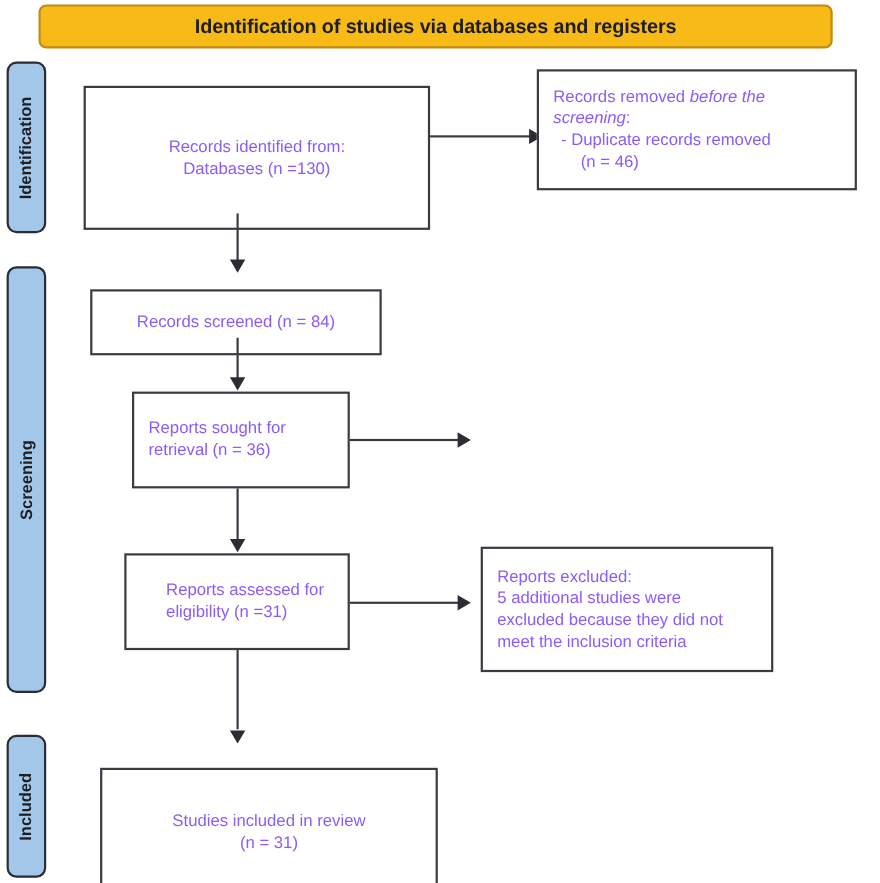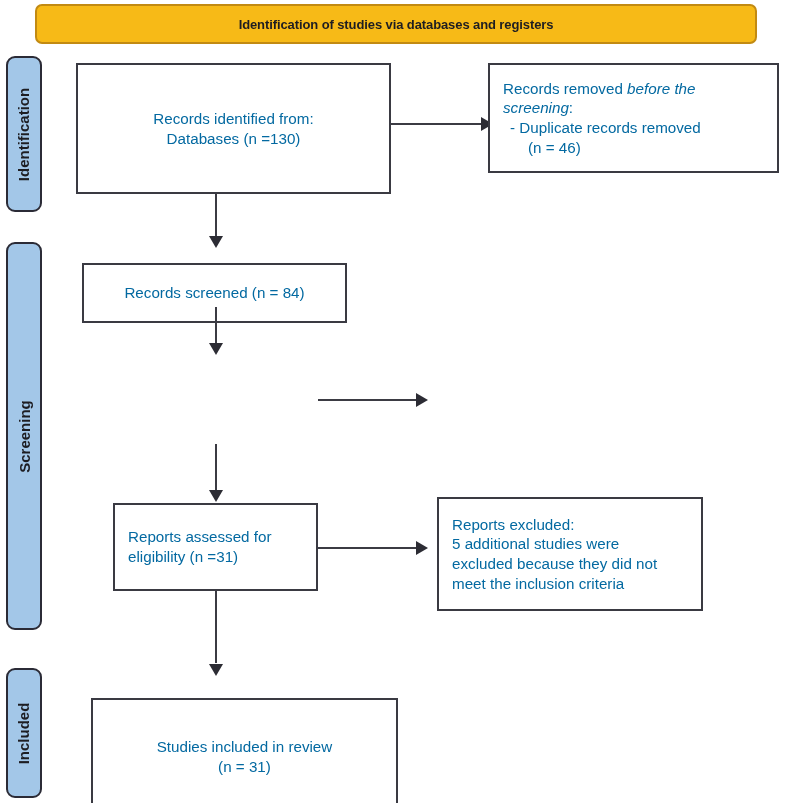--- a/index.html
+++ b/index.html
@@ -25,21 +25,21 @@
     height: 40px;
     background: #F7BA17;
     border: 2px solid #C28A12;
     border-radius: 7px;
     box-sizing: border-box;
     display: flex;
     align-items: center;
     justify-content: center;
   }
   .header-banner-text {
-    font-size: 13px;
+    font-size: 18px;
     font-weight: bold;
     color: #1d1d22;
     letter-spacing: -0.1px;
     text-align: center;
     white-space: nowrap;
   }
 
   
   .stage-label {
     position: absolute;
@@ -64,21 +64,21 @@
   .flow-box {
     position: absolute;
     background: #ffffff;
     border: 2.2px solid #3a3a42;
     box-sizing: border-box;
     display: flex;
     align-items: center;
   }
   .flow-box-text {
     font-size: 15.2px;
-    color: #0369a1;
+    color: #8b5cf6;
     line-height: 1.30;
     width: 100%;
     box-sizing: border-box;
   }
   .flow-box-text.align-center {
     text-align: center;
     padding: 0 8px;
   }
   .flow-box-text.align-left {
     text-align: left;
@@ -137,21 +137,21 @@
   </div>
 
   <div class="stage-label" style="left:6px; top:242px; width:36px; height:388px;">
     <span class="stage-label-text">Screening</span>
   </div>
 
   <div class="stage-label" style="left:6px; top:668px; width:36px; height:130px;">
     <span class="stage-label-text">Included</span>
   </div>
 
-  <div class="flow-box" style="left:76px; top:63px; width:315px; height:131px;">
+  <div class="flow-box" style="left:76px; top:78px; width:315px; height:131px;">
     <div class="flow-box-text align-center">
       <span>Records identified from:</span><br>
       <span>Databases (n =130)</span>
     </div>
   </div>
 
   <div class="conn-h" style="left:391px; top:123px; width:92px;"></div>
   <div class="arrow-right" style="left:481px; top:117px;"></div>
 
   <div class="flow-box" style="left:488px; top:63px; width:291px; height:110px;">
@@ -168,29 +168,35 @@
 
   <div class="flow-box" style="left:82px; top:247px; width:265px; height:60px;margin-top:16px;">
     <div class="flow-box-text align-center">
       <span>Records screened (n = 84)</span>
     </div>
   </div>
 
   <div class="conn-v" style="left:215px; top:307px; height:38px;"></div>
   <div class="arrow-down" style="left:209px; top:343px;"></div>
 
+  <div class="flow-box" style="left:120px; top:356px; width:198px; height:88px;">
+    <div class="flow-box-text align-left">
+      <span>Reports sought for</span><br>
+      <span>retrieval (n = 36)</span>
+    </div>
+  </div>
 
   <div class="conn-h" style="left:318px; top:399px; width:100px;"></div>
   <div class="arrow-right" style="left:416px; top:393px;"></div>
 
 
   <div class="conn-v" style="left:215px; top:444px; height:48px;"></div>
   <div class="arrow-down" style="left:209px; top:490px;"></div>
 
-  <div class="flow-box" style="left:113px; top:503px; width:205px; height:88px;">
+  <div class="flow-box" style="left:113px; top:503px; width:205px; height:88px;padding-left:23px;">
     <div class="flow-box-text align-left">
       <span>Reports assessed for</span><br>
       <span>eligibility (n =31)</span>
     </div>
   </div>
 
   <div class="conn-h" style="left:318px; top:547px; width:100px;"></div>
   <div class="arrow-right" style="left:416px; top:541px;"></div>
 
   <div class="flow-box" style="left:437px; top:497px; width:266px; height:114px;">

